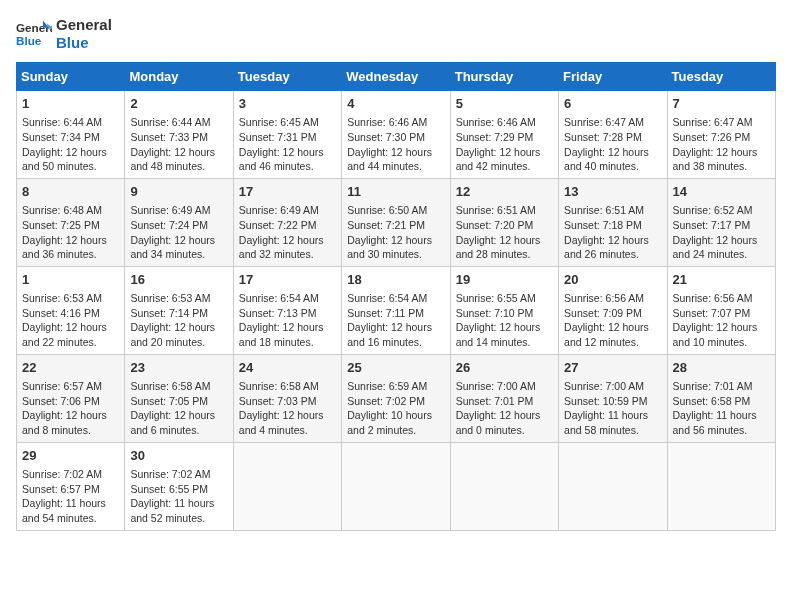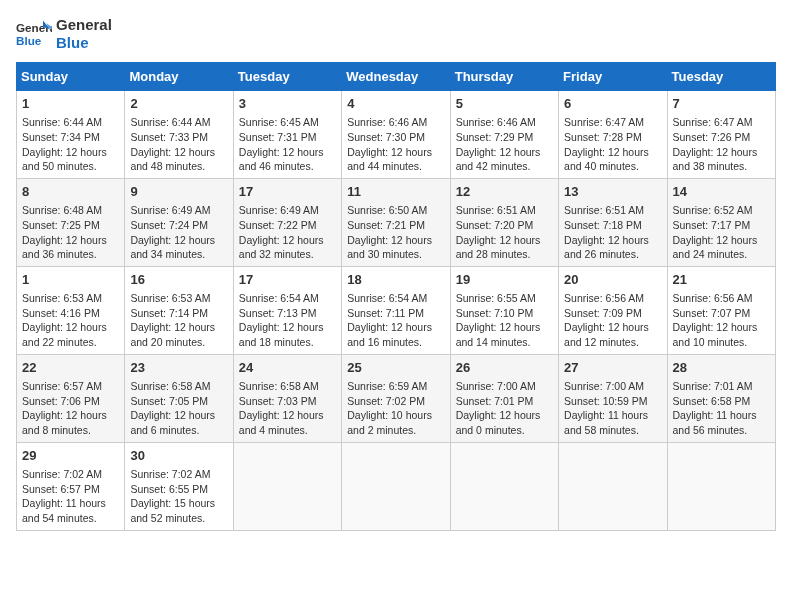--- a/index.html
+++ b/index.html
@@ -144,21 +144,21 @@
         <td><span class="day-num">22</span><span>Sunrise: 6:57 AM</span><br><span>Sunset: 7:06 PM</span><br><span>Daylight: 12 hours and 8 minutes.</span></td>
         <td><span class="day-num">23</span><span>Sunrise: 6:58 AM</span><br><span>Sunset: 7:05 PM</span><br><span>Daylight: 12 hours and 6 minutes.</span></td>
         <td><span class="day-num">24</span><span>Sunrise: 6:58 AM</span><br><span>Sunset: 7:03 PM</span><br><span>Daylight: 12 hours and 4 minutes.</span></td>
         <td><span class="day-num">25</span><span>Sunrise: 6:59 AM</span><br><span>Sunset: 7:02 PM</span><br><span>Daylight: 10 hours and 2 minutes.</span></td>
         <td><span class="day-num">26</span><span>Sunrise: 7:00 AM</span><br><span>Sunset: 7:01 PM</span><br><span>Daylight: 12 hours and 0 minutes.</span></td>
         <td><span class="day-num">27</span><span>Sunrise: 7:00 AM</span><br><span>Sunset: 10:59 PM</span><br><span>Daylight: 11 hours and 58 minutes.</span></td>
         <td><span class="day-num">28</span><span>Sunrise: 7:01 AM</span><br><span>Sunset: 6:58 PM</span><br><span>Daylight: 11 hours and 56 minutes.</span></td>
       </tr>
       <tr>
         <td><span class="day-num">29</span><span>Sunrise: 7:02 AM</span><br><span>Sunset: 6:57 PM</span><br><span>Daylight: 11 hours and 54 minutes.</span></td>
-        <td><span class="day-num">30</span><span>Sunrise: 7:02 AM</span><br><span>Sunset: 6:55 PM</span><br><span>Daylight: 15 hours and 52 minutes.</span></td>
+        <td><span class="day-num">30</span><span>Sunrise: 7:02 AM</span><br><span>Sunset: 6:55 PM</span><br><span>Daylight: 11 hours and 52 minutes.</span></td>
         <td class="empty"></td>
         <td class="empty"></td>
         <td class="empty"></td>
         <td class="empty"></td>
         <td class="empty"></td>
       </tr>
     </tbody>
 </table>
 
 </body></html>

